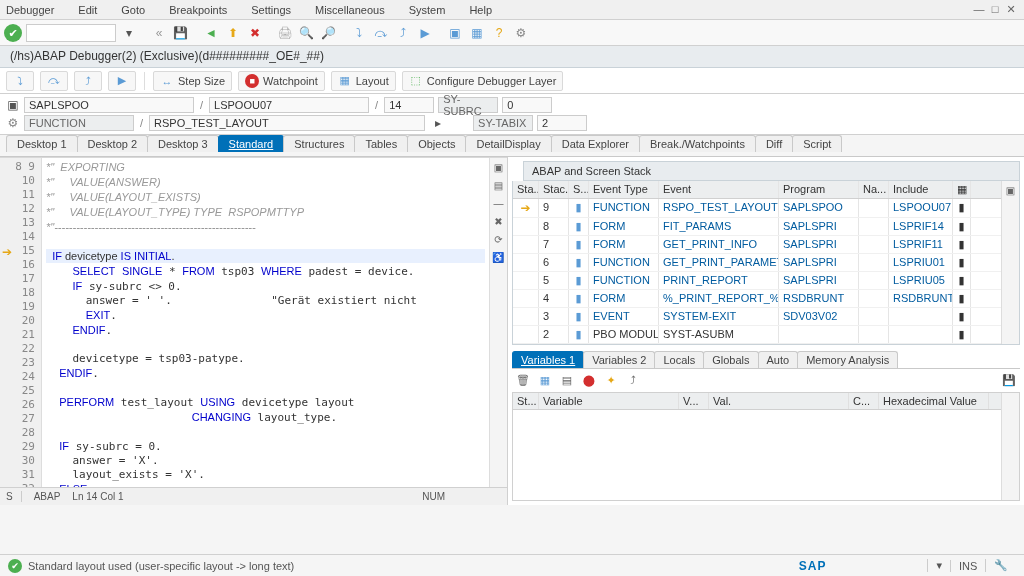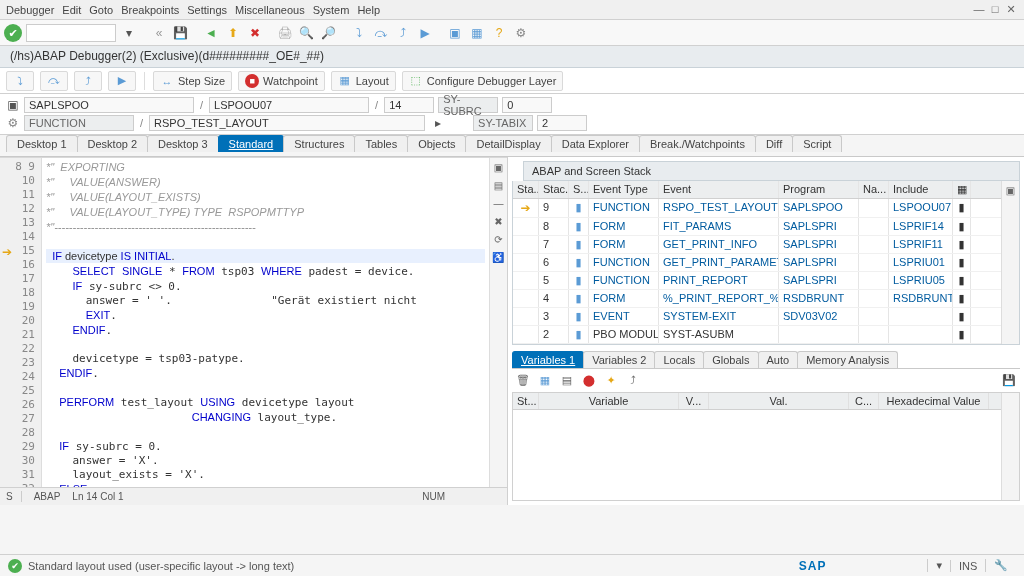--- a/index.html
+++ b/index.html
@@ -1,17 +1,17 @@
 <!DOCTYPE html>
 <html><head>
 <meta charset="utf-8">
 <style>
 * { margin: 0; padding: 0; box-sizing: border-box; font-family: "Segoe UI", Arial, sans-serif; }
 body { width: 1024px; height: 576px; background: #f5f5f5; font-size: 11px; color: #333; overflow: hidden; }
-.menubar { height: 20px; background: #f0f0f0; border-bottom: 1px solid #d0d0d0; display: flex; align-items: center; padding: 0 6px; gap: 8px; }
+.menubar { height: 20px; background: #f0f0f0; border-bottom: 1px solid #d0d0d0; display: flex; align-items: center; padding: 0 6px; gap: 24px; }
 .menubar span { color: #444; cursor: default; }
 .wincontrols { margin-left: auto; display: flex; gap: 2px; }
 .wincontrols div { width: 14px; height: 14px; text-align: center; line-height: 12px; color: #666; }
 .toolbar { height: 26px; background: #f8f8f8; border-bottom: 1px solid #d0d0d0; display: flex; align-items: center; gap: 4px; padding: 0 4px; }
 .tbtn { width: 18px; height: 18px; display: flex; align-items: center; justify-content: center; font-size: 12px; color: #555; }
 .green-ok { width: 18px; height: 18px; border-radius: 50%; background: #4caf50; color: #fff; text-align: center; line-height: 18px; font-size: 11px; }
 .fld { height: 18px; border: 1px solid #ccc; background: #fff; padding: 0 3px; font-size: 11px; }
 .titlebar { height: 22px; background: #e8ecef; border-bottom: 1px solid #c9d2d8; padding: 3px 10px; font-size: 12px; color: #333; }
 .acttoolbar { height: 26px; background: #fff; border-bottom: 1px solid #d0d0d0; display: flex; align-items: center; gap: 6px; padding: 0 6px; }
 .actbtn { display: flex; align-items: center; gap: 4px; padding: 2px 6px; border: 1px solid #d9d9d9; border-radius: 2px; background: #f7f7f7; font-size: 11px; color: #444; }
@@ -44,21 +44,21 @@
 .strow { border-bottom: 1px solid #f0f0f0; }
 .strow .lnk { color: #005b9f; }
 .strow .ic { text-align: center; }
 .arrow-ind { color: #e6a817; font-size: 12px; }
 .var-tabs { display: flex; margin: 6px 4px 0 4px; border-bottom: 1px solid #c9c9c9; align-items: flex-end; }
 .var-tabs .tab { font-size: 11px; padding: 2px 8px; }
 .var-toolbar { height: 20px; margin: 2px 4px 0 4px; display: flex; gap: 8px; align-items: center; padding: 0 4px; }
 .var-toolbar div { width: 14px; height: 14px; font-size: 11px; color: #666; text-align: center; }
 .var-table { margin: 2px 4px 4px 4px; border: 1px solid #d0d0d0; height: 110px; display: flex; }
 .var-table-inner { flex: 1; }
-.vhdr { display: grid; grid-template-columns: 26px 140px 30px 140px 30px 110px; background: #eceeef; border-bottom: 1px solid #d0d0d0; font-size: 11px; text-align: center; }
+.vhdr { display: grid; grid-template-columns: 26px 140px 30px 140px 30px 110px; background: #eceeef; border-bottom: 1px solid #d0d0d0; font-size: 11px; }
 .vhdr div { padding: 2px 4px; border-right: 1px solid #e0e0e0; }
 .vscroll { width: 18px; background: #f4f4f4; border-left: 1px solid #ddd; }
 .statusleft { height: 18px; background: #f0f0f0; border-top: 1px solid #d0d0d0; display: flex; align-items: center; font-size: 10px; color: #555; padding: 0 6px; gap: 12px; }
 .bottom-status { position: absolute; bottom: 0; left: 0; right: 0; height: 22px; background: #f5f5f5; border-top: 1px solid #d0d0d0; display: flex; align-items: center; padding: 0 8px; font-size: 11px; color: #555; }
 .bottom-status .ok { width: 14px; height: 14px; border-radius: 50%; background: #4caf50; color: #fff; text-align: center; line-height: 14px; font-size: 9px; margin-right: 6px; }
 .sap-logo { margin-left: auto; font-weight: bold; color: #0070b8; letter-spacing: 1px; font-size: 12px; }
 .gear { color: #888; }
 .hl-line { background: #e8f0fe; display: inline-block; width: 100%; }
 .bp-arrow { position: absolute; left: 2px; color: #e6a817; font-size: 12px; }
 </style>

